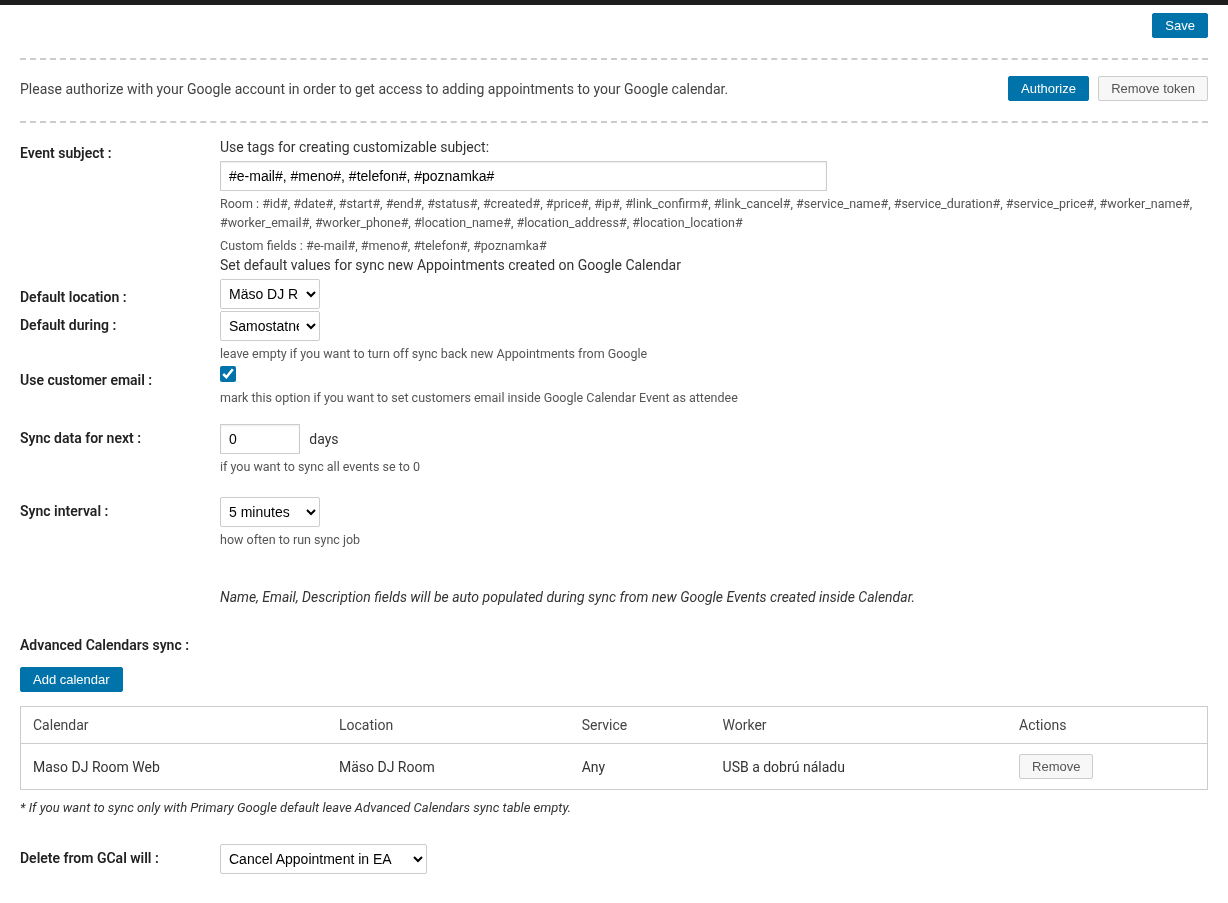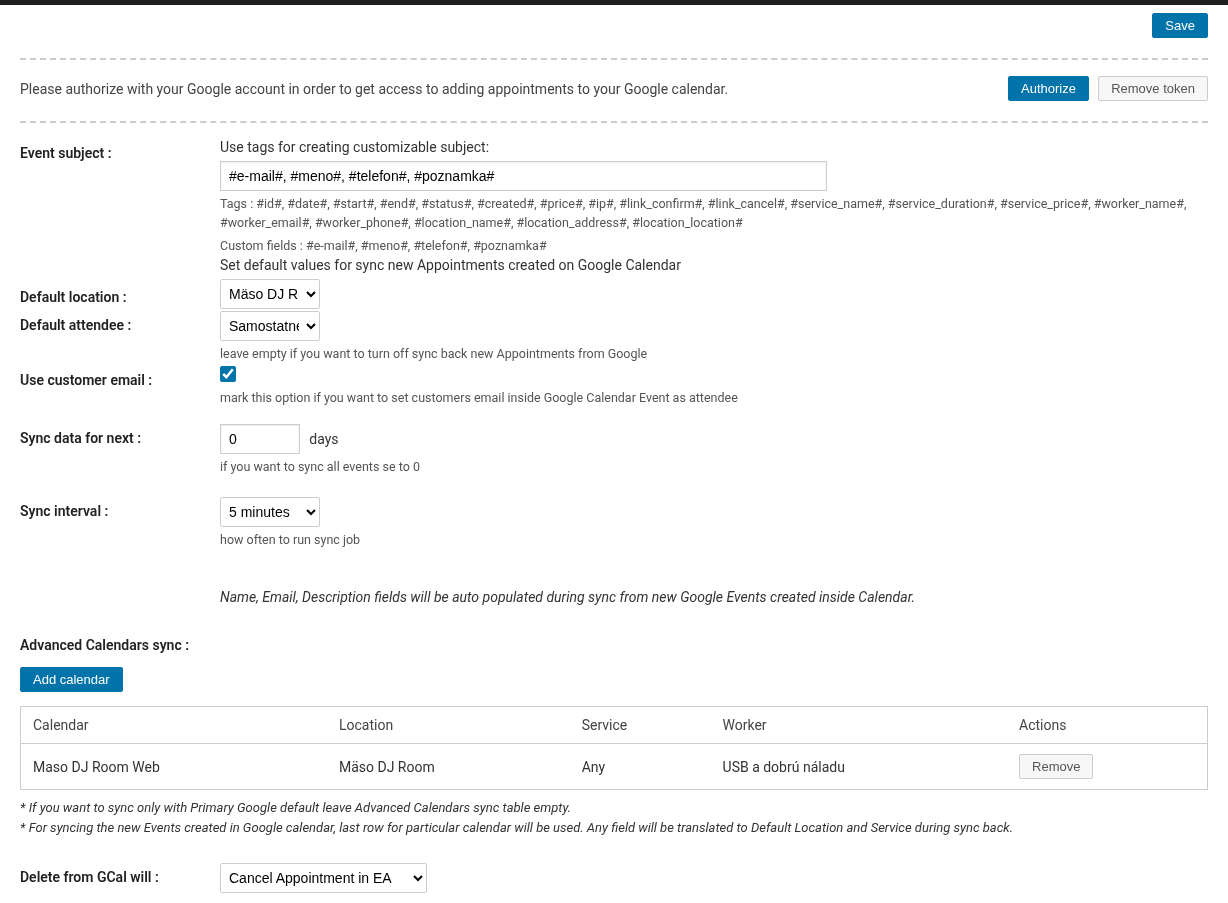--- a/index.html
+++ b/index.html
@@ -183,39 +183,39 @@
   </div>
 
   <hr class="divider-dashed">
 
   
   <div class="form-row">
     <div class="form-label">Event subject :</div>
     <div class="form-field">
       <div class="field-intro">Use tags for creating customizable subject:</div>
       <input class="text-input" type="text" value="#e-mail#, #meno#, #telefon#, #poznamka#" style="">
-      <div class="help-text">Tags : #id#, #date#, #start#, #end#, #status#, #created#, #price#, #ip#, #link_confirm#, #link_cancel#, #service_name#, #service_duration#, #service_price#, #worker_name#, #worker_email#, #worker_phone#, #location_name#, #location_address#, #location_location#</div>
+      <div class="help-text">Room : #id#, #date#, #start#, #end#, #status#, #created#, #price#, #ip#, #link_confirm#, #link_cancel#, #service_name#, #service_duration#, #service_price#, #worker_name#, #worker_email#, #worker_phone#, #location_name#, #location_address#, #location_location#</div>
       <div class="help-text">Custom fields : #e-mail#, #meno#, #telefon#, #poznamka#</div>
     </div>
   </div>
 
   
   <div class="form-row" style="margin-top:28px;">
     <div class="form-label">Default location :</div>
     <div class="form-field">
       <div class="field-intro" style="margin-top:-26px;margin-bottom:6px;">Set default values for sync new Appointments created on Google Calendar</div>
       <select class="select-narrow">
         <option>Mäso DJ Ro</option>
       </select>
     </div>
   </div>
 
   
   <div class="form-row" style="margin-top:2px;">
-    <div class="form-label">Default attendee :</div>
+    <div class="form-label">Default during :</div>
     <div class="form-field">
       <select class="select-narrow">
         <option>Samostatné</option>
       </select>
       <div class="help-text">leave empty if you want to turn off sync back new Appointments from Google</div>
     </div>
   </div>
 
   
   <div class="form-row" style="margin-top:2px;">
@@ -276,21 +276,20 @@
         <td>Any</td>
         <td>USB a dobrú náladu</td>
         <td>
           <button class="btn-secondary">Remove</button>
         </td>
       </tr>
     </tbody>
   </table>
 
   <div class="footnote">* If you want to sync only with Primary Google default leave Advanced Calendars sync table empty.</div>
-  <div class="footnote" style="margin-top:0;">* For syncing the new Events created in Google calendar, last row for particular calendar will be used. Any field will be translated to Default Location and Service during sync back.</div>
 
   
   <div class="form-row" style="margin-top:26px;">
     <div class="form-label">Delete from GCal will :</div>
     <div class="form-field">
       <select class="select-wide">
         <option>Cancel Appointment in EA</option>
       </select>
     </div>
   </div>

